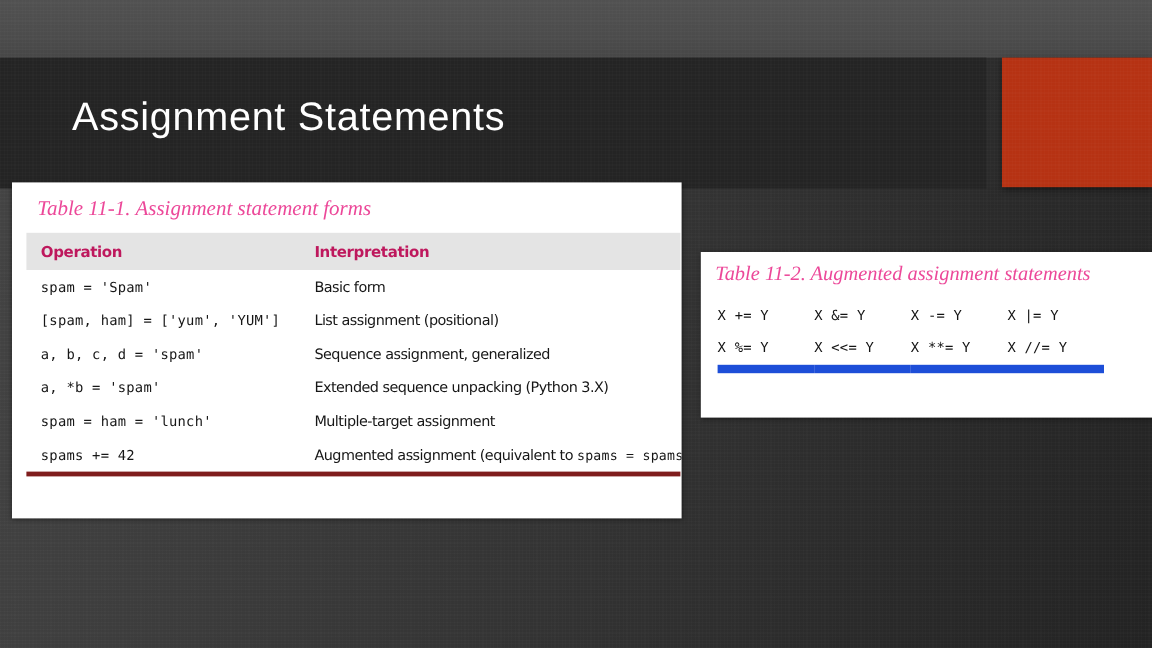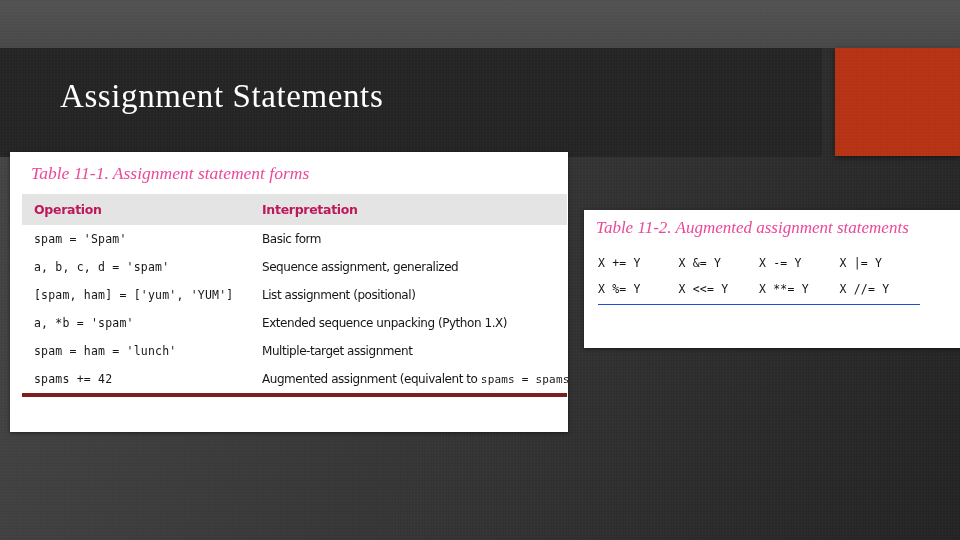--- a/index.html
+++ b/index.html
@@ -60,21 +60,21 @@
   }
 
   #slide-title {
     position: absolute;
     left: 60px;
     top: 78px;
     font-size: 33px;
     font-weight: 400;
     color: #ffffff;
     letter-spacing: .6px;
-    font-family: Liberation Serif, serif;
+    font-family: Liberation Sans, sans-serif;
     white-space: nowrap;
   }
 
   
   #table1-panel {
     position: absolute;
     left: 10px;
     top: 152px;
     width: 558px;
     height: 280px;
@@ -169,21 +169,21 @@
   }
   #table2 td {
     font-family: "DejaVu Sans Mono", monospace;
     font-size: 11.5px;
     color: #131313;
     padding: 6px 0 6px 0;
     white-space: nowrap;
     letter-spacing: .2px;
   }
   #table2 tr.last td {
-    border-bottom: 1px solid #1d4ed8;
+    border-bottom: 7px solid #1d4ed8;
     padding-bottom: 8px;
   }
   #table2 col.g { width: 25%; }
 </style>
 </head>
 <body>
 
 <div id="slide">
 
   <div id="top-strip"></div>
@@ -205,30 +205,30 @@
           <th>Operation</th>
           <th>Interpretation</th>
         </tr>
       </thead>
       <tbody>
         <tr>
           <td class="op">spam = 'Spam'</td>
           <td class="interp">Basic form</td>
         </tr>
         <tr>
+          <td class="op">[spam, ham] = ['yum', 'YUM']</td>
+          <td class="interp">List assignment (positional)</td>
+        </tr>
+        <tr>
           <td class="op">a, b, c, d = 'spam'</td>
           <td class="interp">Sequence assignment, generalized</td>
         </tr>
         <tr>
-          <td class="op">[spam, ham] = ['yum', 'YUM']</td>
-          <td class="interp">List assignment (positional)</td>
-        </tr>
-        <tr>
           <td class="op">a, *b = 'spam'</td>
-          <td class="interp">Extended sequence unpacking (Python 1.X)</td>
+          <td class="interp">Extended sequence unpacking (Python 3.X)</td>
         </tr>
         <tr>
           <td class="op">spam = ham = 'lunch'</td>
           <td class="interp">Multiple-target assignment</td>
         </tr>
         <tr class="last">
           <td class="op">spams += 42</td>
           <td class="interp"><span>Augmented assignment (equivalent to </span><span class="mono-inline">spams = spams + 42</span></td>
         </tr>
       </tbody>

